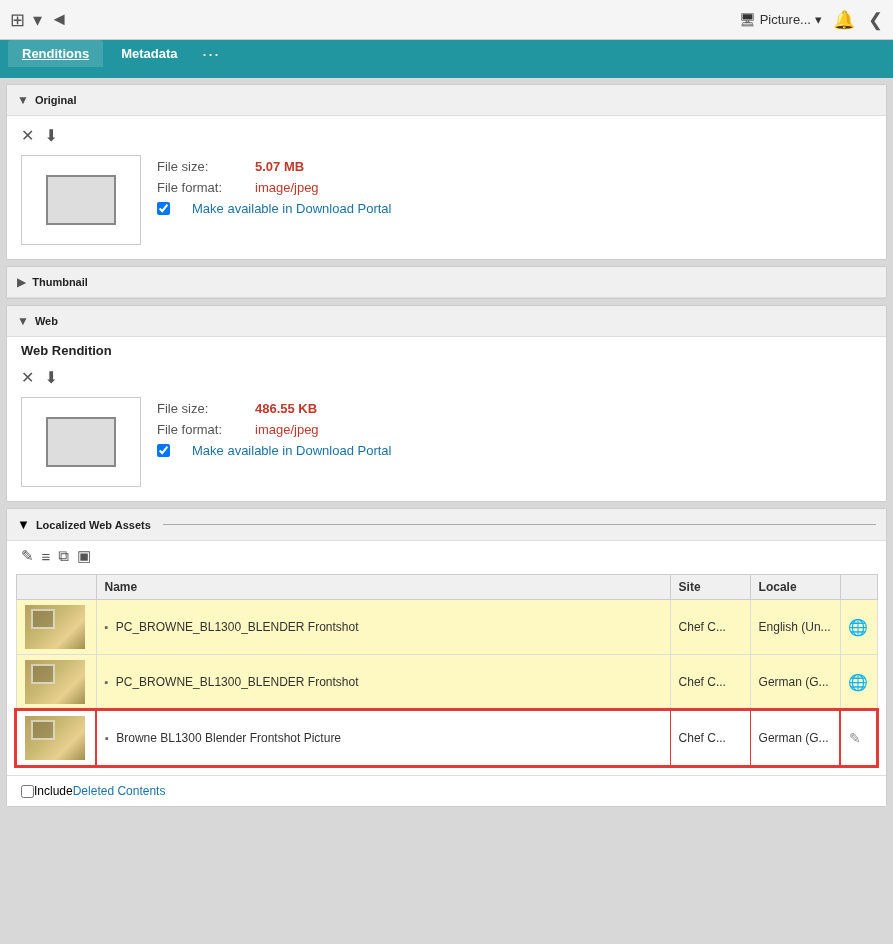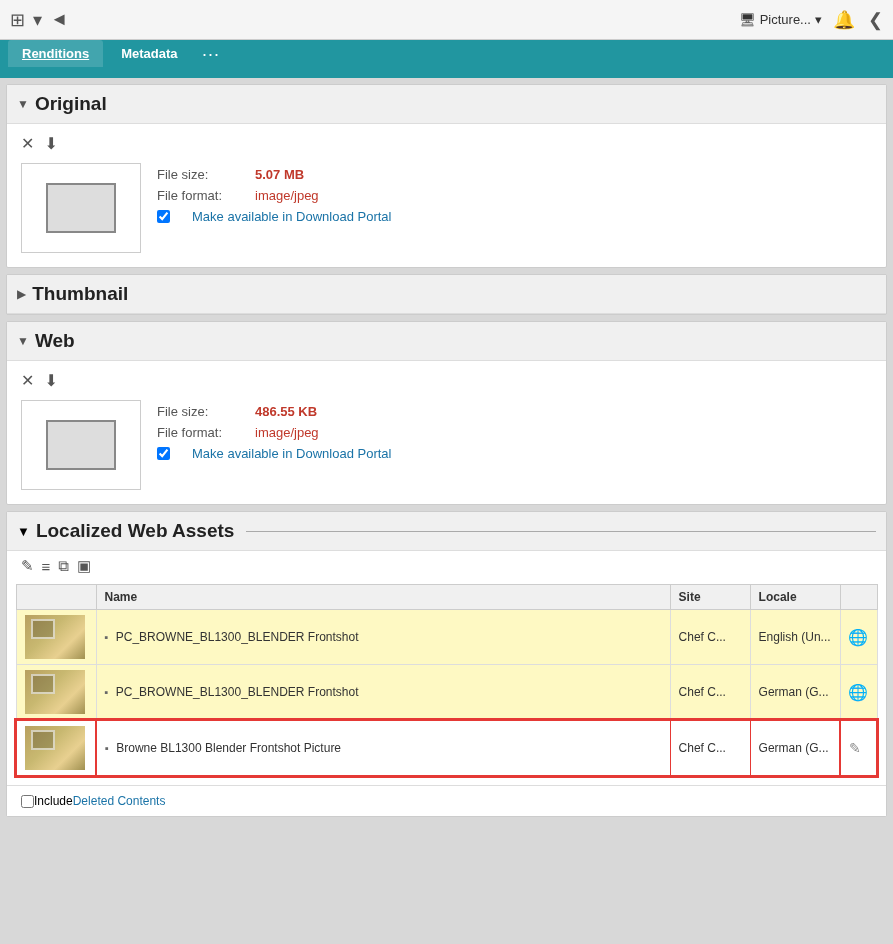--- a/index.html
+++ b/index.html
@@ -58,21 +58,21 @@
     .section-header {
       display: flex;
       align-items: center;
       padding: 8px 10px;
       background: #f0f0f0;
       border-bottom: 1px solid #ddd;
       cursor: pointer;
       gap: 6px;
     }
     .section-header .chevron { font-size: 12px; color: #555; }
-    .section-title { font-weight: bold; font-size: 19px; color: #222; }
+    .section-title { font-weight: bold; font-size: 11px; color: #222; }
 
     .section-body { padding: 10px 14px 14px; }
 
     .action-icons {
       display: flex;
       gap: 10px;
       margin-bottom: 10px;
       align-items: center;
     }
     .action-icon { font-size: 16px; color: #555; cursor: pointer; }
@@ -270,20 +270,21 @@
       <span class="chevron">▶</span>
       <span class="section-title">Thumbnail</span>
     </div>
   </div>
 
   <div class="panel">
     <div class="section-header">
       <span class="chevron">▼</span>
       <span class="section-title">Web</span>
     </div>
+    <div class="sub-section-label">Web Rendition</div>
     <div class="section-body">
       <div class="action-icons">
         <span class="action-icon">✕</span>
         <span class="action-icon">⬇</span>
       </div>
       <div class="rendition-row">
         <div class="thumb-box">
           <div class="thumb-inner"></div>
         </div>
         <div class="file-info">

